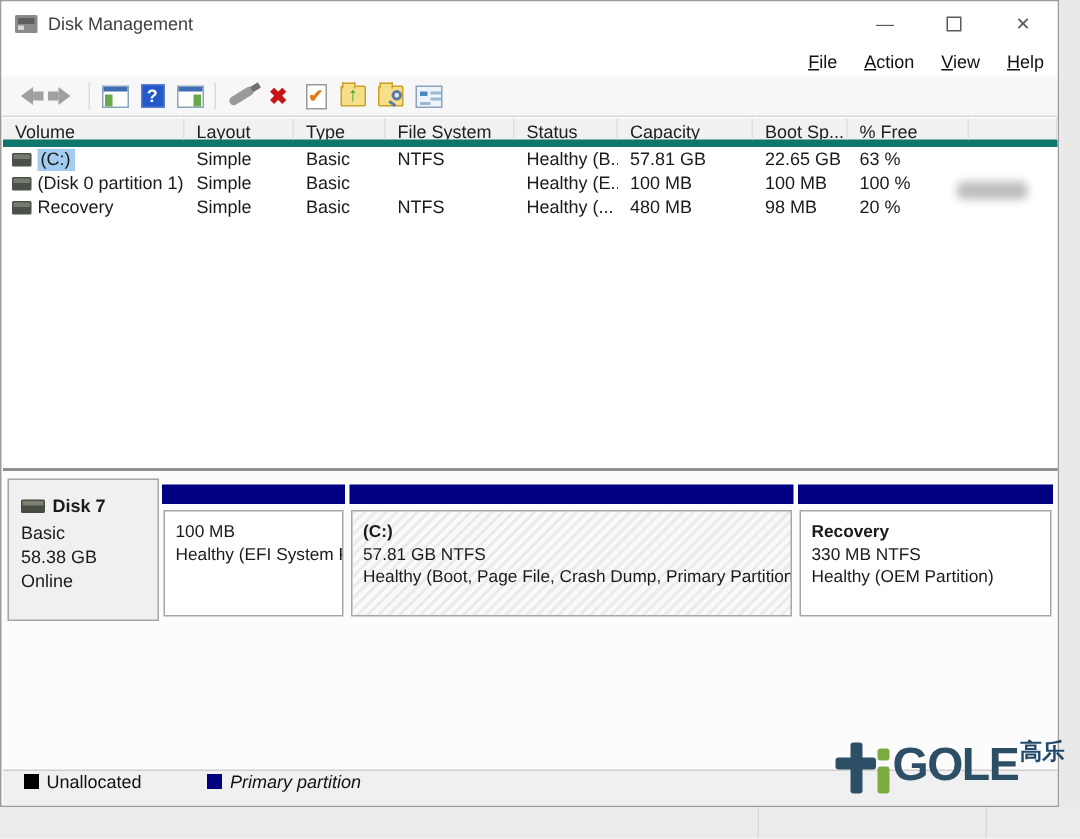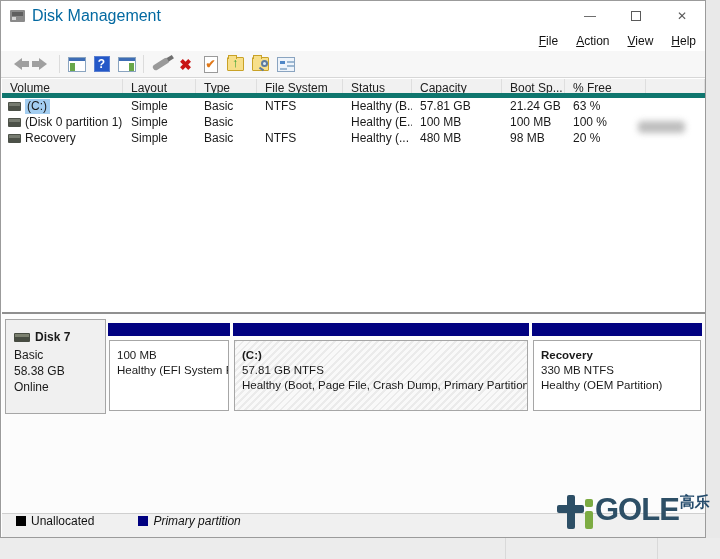--- a/index.html
+++ b/index.html
@@ -11,21 +11,21 @@
   .window { position:absolute; left:0; top:0; width:706px; height:538px;
             background:#ffffff; border:1px solid #9b9b9b; }
 
   
   .titlebar { position:absolute; left:0; top:0; width:100%; height:30px; background:#ffffff;
               display:flex; align-items:center; }
   .app-icon { width:15px; height:12px; margin:0 7px 0 9px; position:relative;
               background:#8a8a8a; border-radius:1px; }
   .app-icon::before { content:""; position:absolute; left:2px; top:2px; right:2px; height:4px; background:#5f5f5f; }
   .app-icon::after  { content:""; position:absolute; left:2px; bottom:2px; width:4px; height:3px; background:#d6d6d6; }
-  .title-text { font-size:16px; color:#0369a1; }
+  .title-text { font-size:12px; color:#404040; }
   .win-controls { position:absolute; right:0; top:0; height:30px; display:flex; }
   .win-btn { width:46px; height:30px; display:flex; align-items:center; justify-content:center;
              color:#5a5a5a; font-size:12px; background:transparent; border:none; }
   .max-box { width:10px; height:10px; border:1px solid #5a5a5a; display:inline-block; }
 
   
   .menubar { position:absolute; left:0; top:30px; width:100%; height:20px; background:#ffffff;
              display:flex; align-items:center; padding-left:2px;justify-content:flex-end; }
   .menu-item { padding:2px 9px; font-size:12px; color:#111; cursor:default; }
   .menu-item .k { text-decoration:underline; }
@@ -209,21 +209,21 @@
     <div class="lv-row">
       <div class="cell c-volume vol-cell">
         <span class="drive-ic"></span>
         <span class="sel-label">(C:)</span>
       </div>
       <div class="cell c-layout">Simple</div>
       <div class="cell c-type">Basic</div>
       <div class="cell c-fs">NTFS</div>
       <div class="cell c-status">Healthy (B...</div>
       <div class="cell c-cap">57.81 GB</div>
-      <div class="cell c-free">21.24 GB</div>
+      <div class="cell c-free">22.65 GB</div>
       <div class="cell c-pct">63 %</div>
       <div class="cell c-fill"></div>
     </div>
 
     <div class="lv-row">
       <div class="cell c-volume vol-cell">
         <span class="drive-ic"></span>
         <span>(Disk 0 partition 1)</span>
       </div>
       <div class="cell c-layout">Simple</div>

